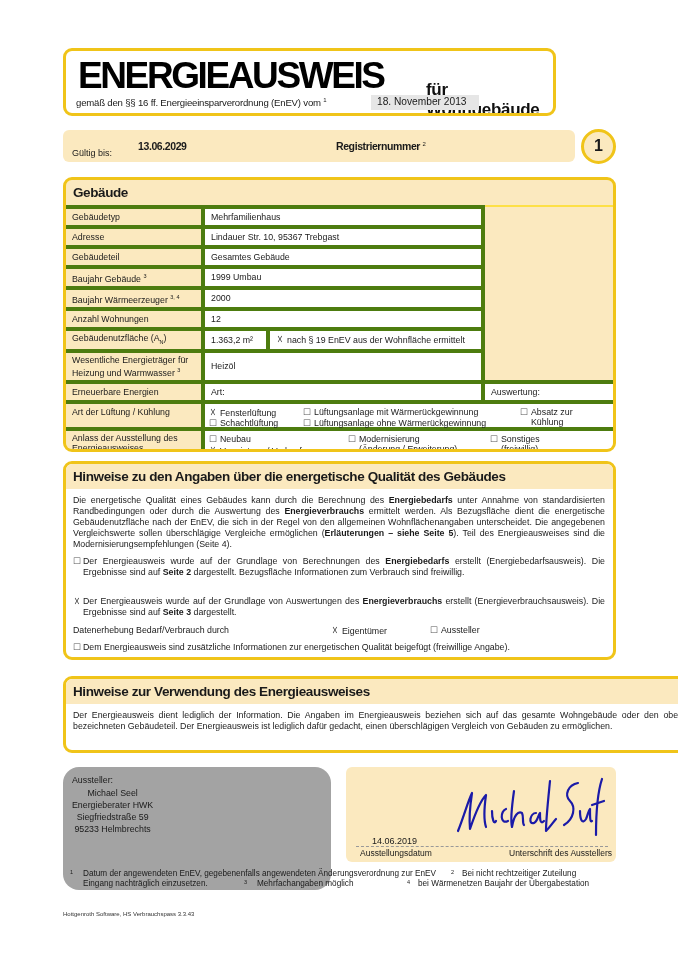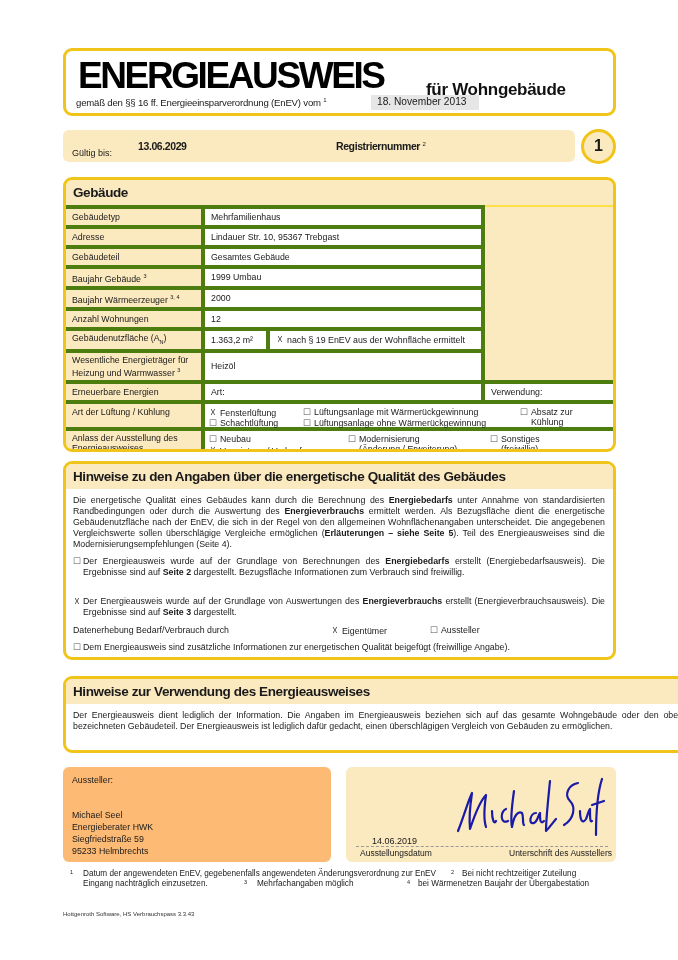--- a/index.html
+++ b/index.html
@@ -2,21 +2,21 @@
 <html><head>
 <meta charset="utf-8">
 <style>
   * { box-sizing: border-box; margin: 0; padding: 0; }
   html, body { width: 678px; height: 960px; background: #ffffff; overflow: hidden; }
   body { position: relative; font-family: "Liberation Sans", sans-serif; color: #1a1a1a; font-size: 8.6px; }
 
   .box { position: absolute; border: 3.5px solid #f0c419; border-radius: 9px; background: #ffffff; overflow: hidden; }
 
   
-  #hdr { left: 63px; top: 48px; width: 553px; height: 68px; }
+  #hdr { left: 63px; top: 48px; width: 493px; height: 68px; }
   #hdr .title { position: absolute; left: 12px; top: 5px; font-size: 37px; font-weight: bold; letter-spacing: -2.4px; color: #000; line-height: 40px; transform: scaleY(1.02); }
   #hdr .sub { position: absolute; left: 360px; top: 29px; font-size: 17px; font-weight: bold; color: #111; letter-spacing: -0.3px; }
   #hdr .law { position: absolute; left: 10px; top: 46px; font-size: 9.6px; letter-spacing: -0.2px; }
   #hdr .law sup { font-size: 6px; }
   #hdr .date { position: absolute; left: 305px; top: 44px; width: 108px; height: 15px; background: #e6e6e6; font-size: 10.2px; padding: 1px 6px; }
 
   
   #valid { position: absolute; left: 63px; top: 130px; width: 512px; height: 32px; background: #fbe9bf; border-radius: 6px; }
   #valid .lbl { position: absolute; left: 9px; top: 18px; font-size: 9px; }
   #valid .val { position: absolute; left: 75px; top: 10px; font-size: 10.5px; font-weight: bold; letter-spacing: -0.4px; }
@@ -44,23 +44,23 @@
   #hin1 .body, #hin2 .body { position: absolute; left: 7px; right: 8px; font-size: 8.8px; line-height: 11px; text-align: justify; }
   .p1 { top: 31px; }
   .cb-row { position: absolute; left: 7px; right: 8px; font-size: 8.8px; line-height: 11px; text-align: justify; }
   .cb-row .chk { position: absolute; left: 0; top: 0; }
   .cb-row .txt { display: block; padding-left: 10px; }
 
   
   #hin2 { left: 63px; top: 676px; width: 631px; height: 77px; }
 
   
-  #issuer { position: absolute; left: 63px; top: 767px; width: 268px; height: 95px; background: #fdba74; border-radius: 6px; font-size: 8.8px; }
+  #issuer { position: absolute; left: 63px; top: 767px; width: 268px; height: 123px; background: #a3a3a3; border-radius: 16px; font-size: 8.8px; }
   #issuer .lbl { position: absolute; left: 9px; top: 8px; }
-  #issuer .lines { position: absolute; left: 9px; top: 42px; line-height: 12px; }
+  #issuer .lines { position: absolute; left: 9px; top: 20px; line-height: 12px; text-align: center; }
   #sign { position: absolute; left: 346px; top: 767px; width: 270px; height: 95px; background: #fbe9bf; border-radius: 6px; font-size: 8.5px; }
   #sign .date { position: absolute; left: 26px; top: 69px; font-size: 9px; }
   #sign .dlbl { position: absolute; left: 14px; top: 81px; }
   #sign .slbl { position: absolute; left: 127px; top: 81px; margin-left: 36px; }
   #sign .dash { position: absolute; left: 10px; right: 8px; top: 79px; border-top: 1px dashed #999; }
   #sign svg { position: absolute; left: 100px; top: 4px; }
 
   
   #foot { position: absolute; left: 70px; top: 869px; width: 545px; font-size: 8.2px; line-height: 10px; }
   #foot sup { font-size: 5.5px; }
@@ -120,21 +120,21 @@
           <td class="v" style="width:65px">1.363,2 m²</td>
           <td class="v"><span class="chk x">☓</span><span>nach § 19 EnEV aus der Wohnfläche ermittelt</span></td>
         </tr>
     <tr>
           <td class="k" style="height:25px"><span>Wesentliche Energieträger für Heizung und Warmwasser</span> <sup>3</sup></td>
           <td class="v" colspan="2">Heizöl</td>
         </tr>
     <tr>
           <td class="k">Erneuerbare Energien</td>
           <td class="v" colspan="2" style="border-right:1px solid #9b9b9b; width:198px">Art:</td>
-          <td class="v" style="border-right:none">Verwendung:</td>
+          <td class="v" style="border-right:none">Auswertung:</td>
         </tr>
     <tr>
           <td class="k" style="height:27px; vertical-align:top; padding-top:3px">Art der Lüftung / Kühlung</td>
       <td class="v" colspan="3" style="position:relative; border-right:none">
         <div class="opt" style="left:4px; top:3px"><span class="chk x">☓</span><span>Fensterlüftung</span></div>
         <div class="opt" style="left:4px; top:14px"><span class="chk">☐</span><span>Schachtlüftung</span></div>
         <div class="opt" style="left:98px; top:3px"><span class="chk">☐</span><span>Lüftungsanlage mit Wärmerückgewinnung</span></div>
         <div class="opt" style="left:98px; top:14px"><span class="chk">☐</span><span>Lüftungsanlage ohne Wärmerückgewinnung</span></div>
         <div class="opt" style="left:315px; top:3px"><span class="chk">☐</span><span>Absatz zur</span><br><span style="padding-left:11px">Kühlung</span></div>
       </td>

